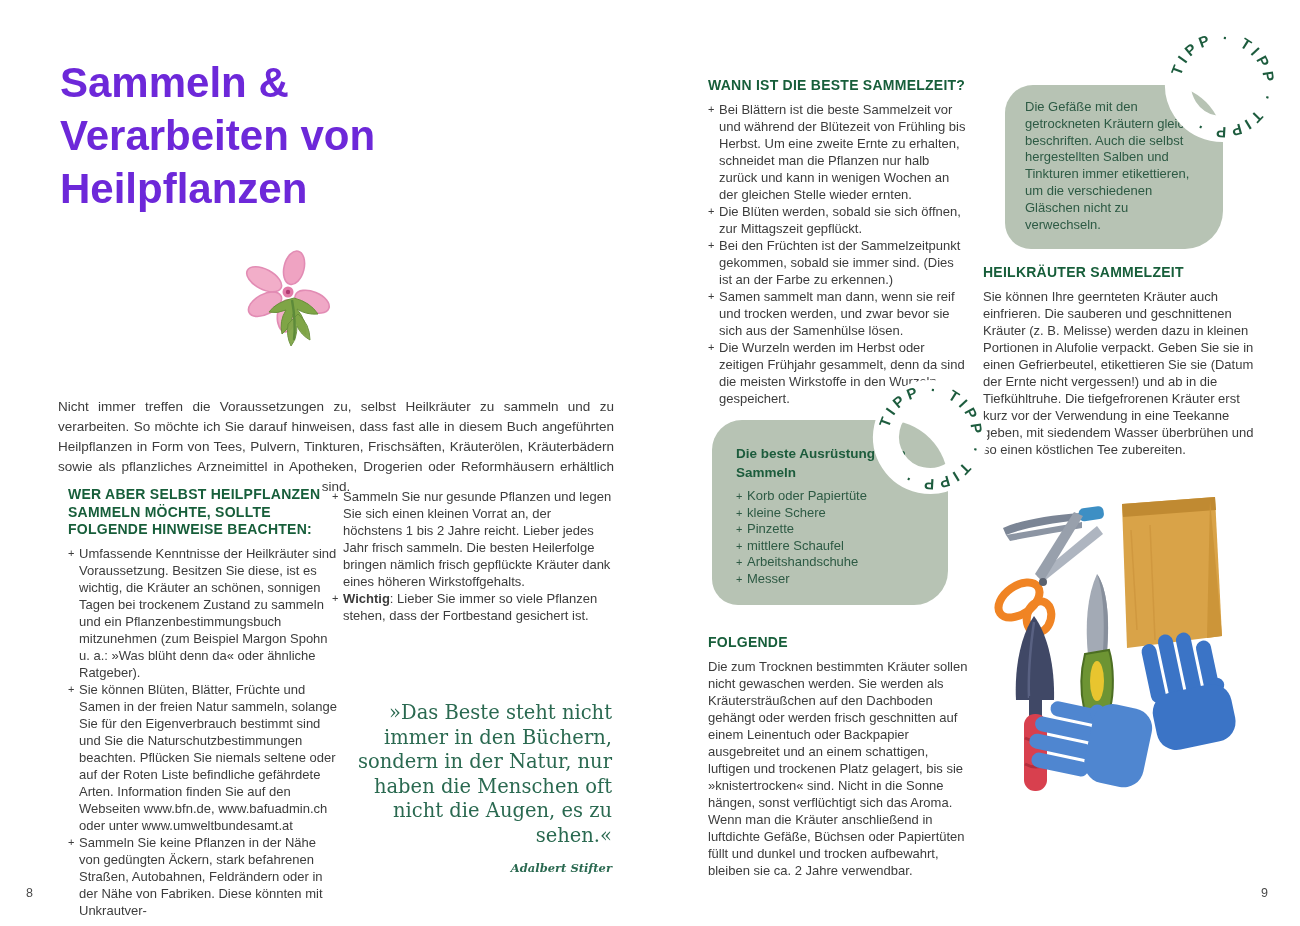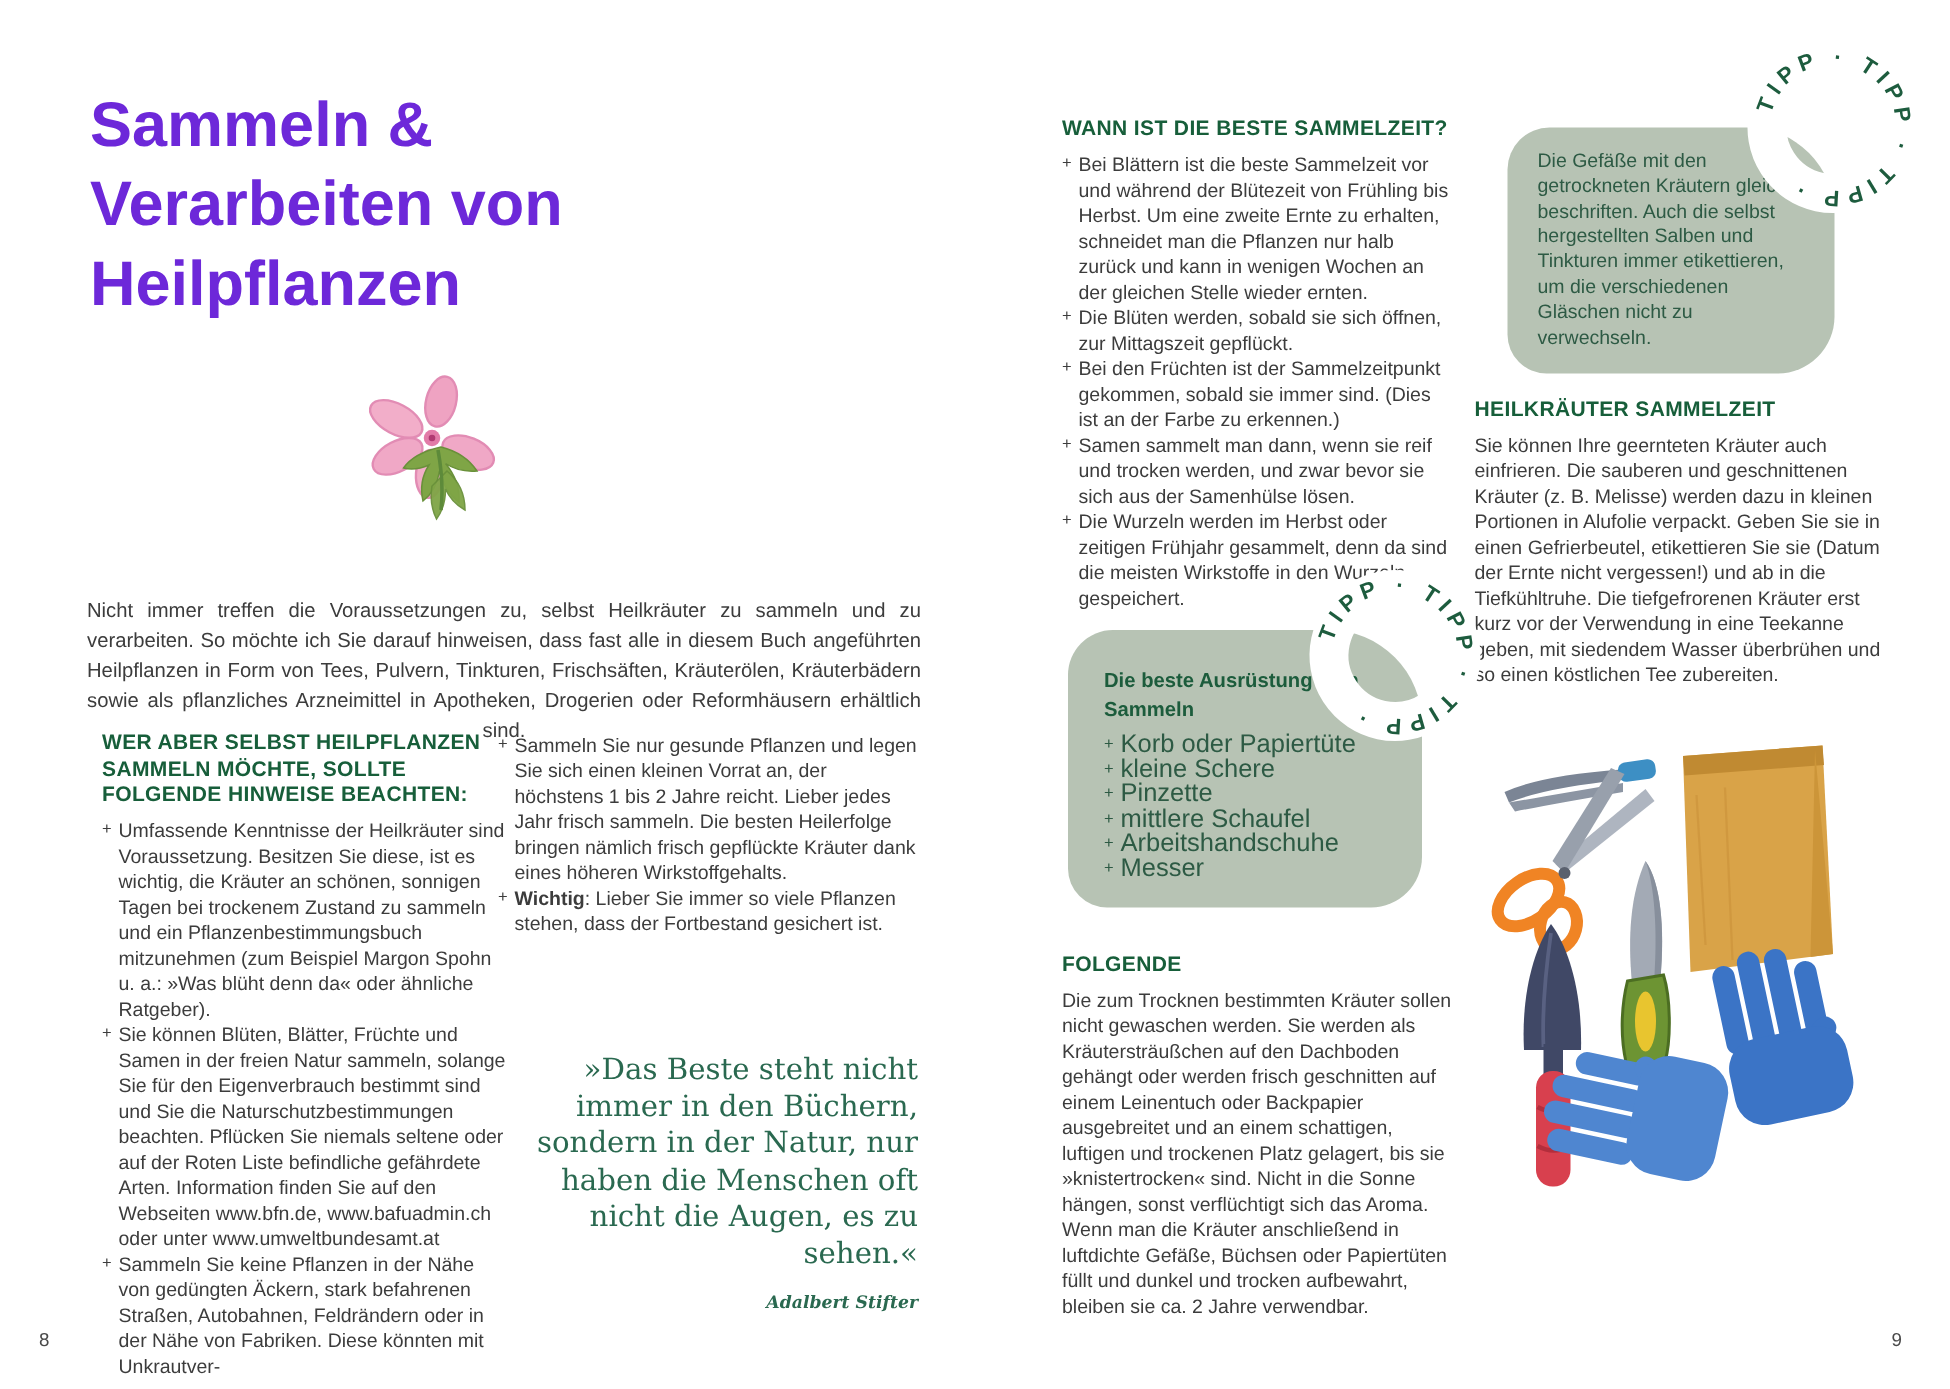--- a/index.html
+++ b/index.html
@@ -29,21 +29,21 @@
   .pagenum{font-size:12.5px;color:#4a4a4a;}
 
   
   .sammelzeit{left:708px;top:60px;width:262px;margin-top:17px;}
   .tipbox{background:#b7c3b4;color:#2d5a44;}
   .tipbox1{left:1005px;top:85px;width:218px;border-radius:28px 58px 38px 26px;
     padding:14px 16px 16px 20px;box-sizing:border-box;font-size:13px;line-height:16.8px;}
   .tipbox2{left:712px;top:420px;width:236px;border-radius:30px 62px 34px 26px;
     padding:24px 14px 18px 24px;box-sizing:border-box;}
   .tip-title{color:#1c5c3c;font-weight:bold;font-size:13.5px;line-height:19px;margin:0 0 6px 0;}
-  .tip-list{font-size:17px;line-height:16.5px;}
+  .tip-list{font-size:13px;line-height:16.5px;}
   .tip-list li::before{line-height:16.5px;}
   .einfrieren{left:983px;top:264px;width:274px;}
   .trocknen{left:708px;top:634px;width:264px;}
   .badge{overflow:visible;}
   svg text{font-family:"Liberation Sans",sans-serif;}
 </style>
 </head>
 <body>
 
 <div id="spread">

